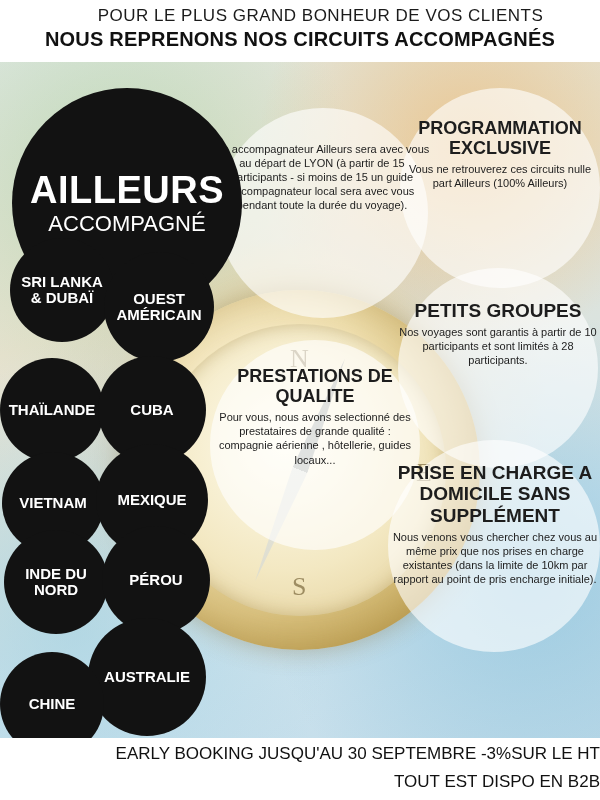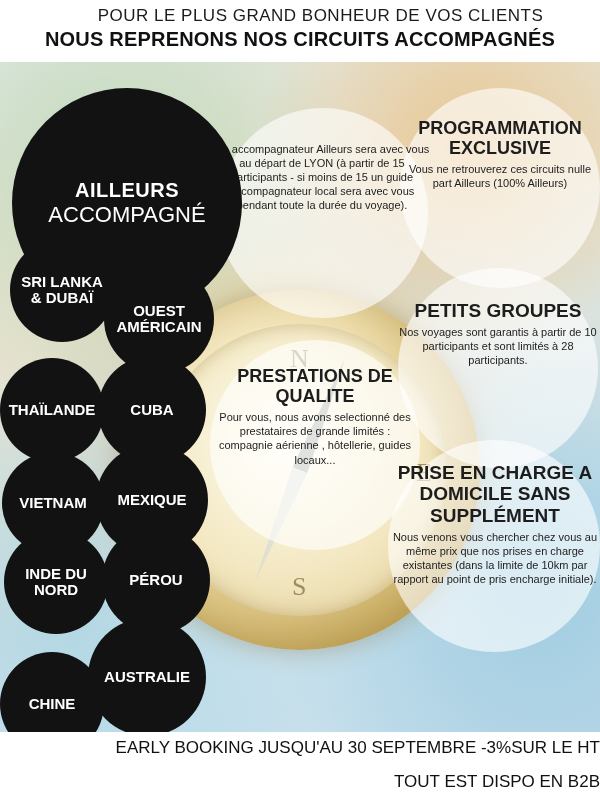--- a/index.html
+++ b/index.html
@@ -101,21 +101,21 @@
   
   .foot {
     position: absolute;
     left: 0; right: 0; bottom: 8px;
     text-align: right;
     z-index: 6;
     background: #fff;
     padding-top: 6px;
   }
   .foot-line1 { font-size: 17px; color: #111; }
-  .foot-line2 { font-size: 17px; color: #111; margin-top: 14px; }
+  .foot-line2 { font-size: 17px; color: #111; margin-top: 8px; }
   .footmask {
     position: absolute;
     left: 0; right: 0; bottom: 0; height: 62px;
     background: #fff;
     z-index: 5;
   }
   .topmask {
     position: absolute;
     left: 0; right: 0; top: 0; height: 62px;
     background: #fff;
@@ -131,21 +131,21 @@
     display: flex;
     align-items: center;
     justify-content: center;
     text-align: center;
     z-index: 4;
     line-height: 1.05;
   }
   .bubble-label { display: block; padding: 0 6px; }
   .bubble-main { flex-direction: column; }
   .bubble-main .t1 {
-    font-size: 20px; font-weight: bold; letter-spacing: .5px;
+    font-size: 38px; font-weight: bold; letter-spacing: .5px;
   }
   .bubble-main .t2 {
     font-size: 22px; margin-top: 2px;
   }
   .bubble-sm { font-size: 15px; font-weight: bold; }
 
   
   .panel {
     position: absolute;
     z-index: 3;
@@ -202,21 +202,21 @@
   </div>
 
   <div class="bubble bubble-main" style="left:12px; top:88px; width:230px; height:230px;">
     <span class="t1">AILLEURS</span>
     <span class="t2">ACCOMPAGNÉ</span>
   </div>
 
   <div class="bubble bubble-sm" style="left:10px; top:238px; width:104px; height:104px;">
     <span class="bubble-label">SRI LANKA &amp; DUBAÏ</span>
   </div>
-  <div class="bubble bubble-sm" style="left:104px; top:264px; width:110px; height:110px;text-align:center;">
+  <div class="bubble bubble-sm" style="left:104px; top:252px; width:110px; height:110px;text-align:center;">
     <span class="bubble-label">OUEST AMÉRICAIN</span>
   </div>
   <div class="bubble bubble-sm" style="left:0px; top:358px; width:104px; height:104px;">
     <span class="bubble-label">THAÏLANDE</span>
   </div>
   <div class="bubble bubble-sm" style="left:2px; top:452px; width:102px; height:102px;">
     <span class="bubble-label">VIETNAM</span>
   </div>
   <div class="bubble bubble-sm" style="left:98px; top:356px; width:108px; height:108px;">
     <span class="bubble-label">CUBA</span>
@@ -246,21 +246,21 @@
     <p>Vous ne retrouverez ces circuits nulle part Ailleurs (100% Ailleurs)</p>
   </div>
 
   <div class="panel big" style="left:398px; top:300px; width:200px;">
     <h3>PETITS GROUPES</h3>
     <p>Nos voyages sont garantis à partir de 10 participants et sont limités à 28 participants.</p>
   </div>
 
   <div class="panel" style="left:212px; top:366px; width:206px;">
     <h3>PRESTATIONS DE QUALITE</h3>
-    <p>Pour vous, nous avons selectionné des prestataires de grande limités : compagnie aérienne , hôtellerie, guides locaux...</p>
+    <p>Pour vous, nous avons selectionné des prestataires de grande qualité : compagnie aérienne , hôtellerie, guides locaux...</p>
   </div>
 
   <div class="panel big" style="left:392px; top:462px; width:206px;">
     <h3>PRISE EN CHARGE A DOMICILE SANS SUPPLÉMENT</h3>
     <p>Nous venons vous chercher chez vous au même prix que nos prises en charge existantes (dans la limite de 10km par rapport au point de pris encharge initiale).</p>
   </div>
 
   <div class="foot">
     <div class="foot-line1">EARLY BOOKING JUSQU'AU 30 SEPTEMBRE -3%SUR LE HT</div>
     <div class="foot-line2">TOUT EST DISPO EN B2B</div>

